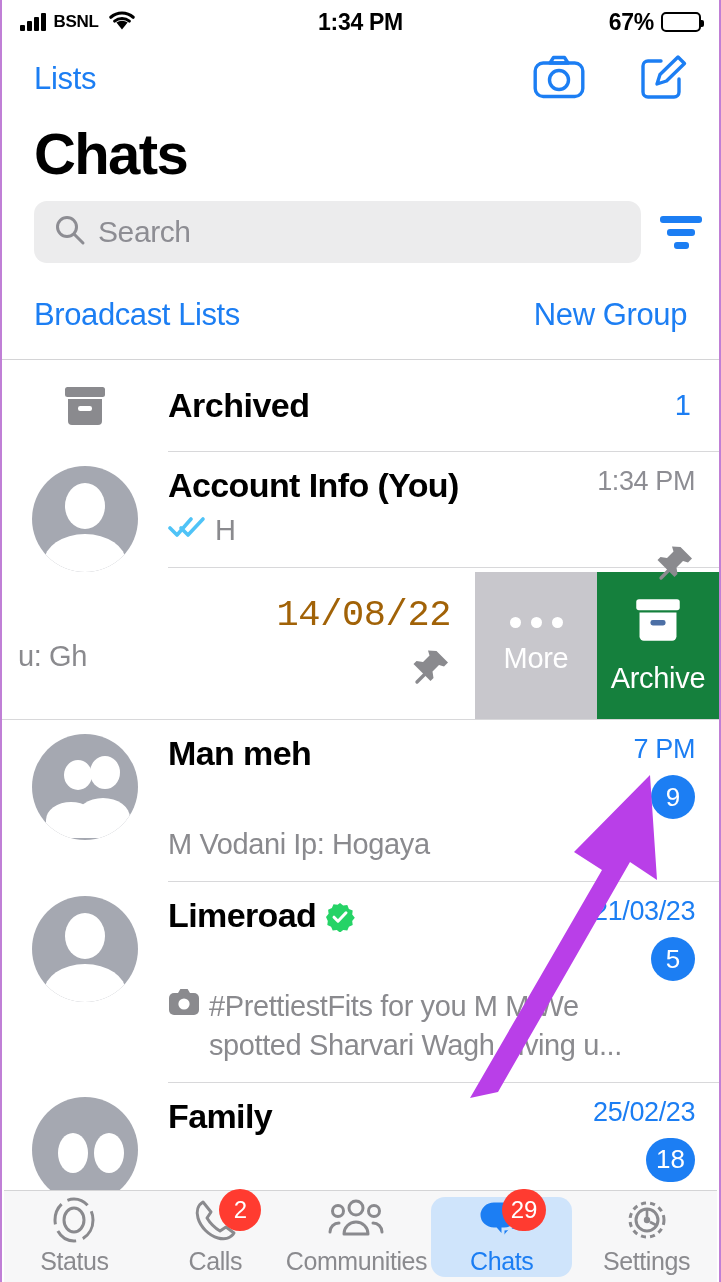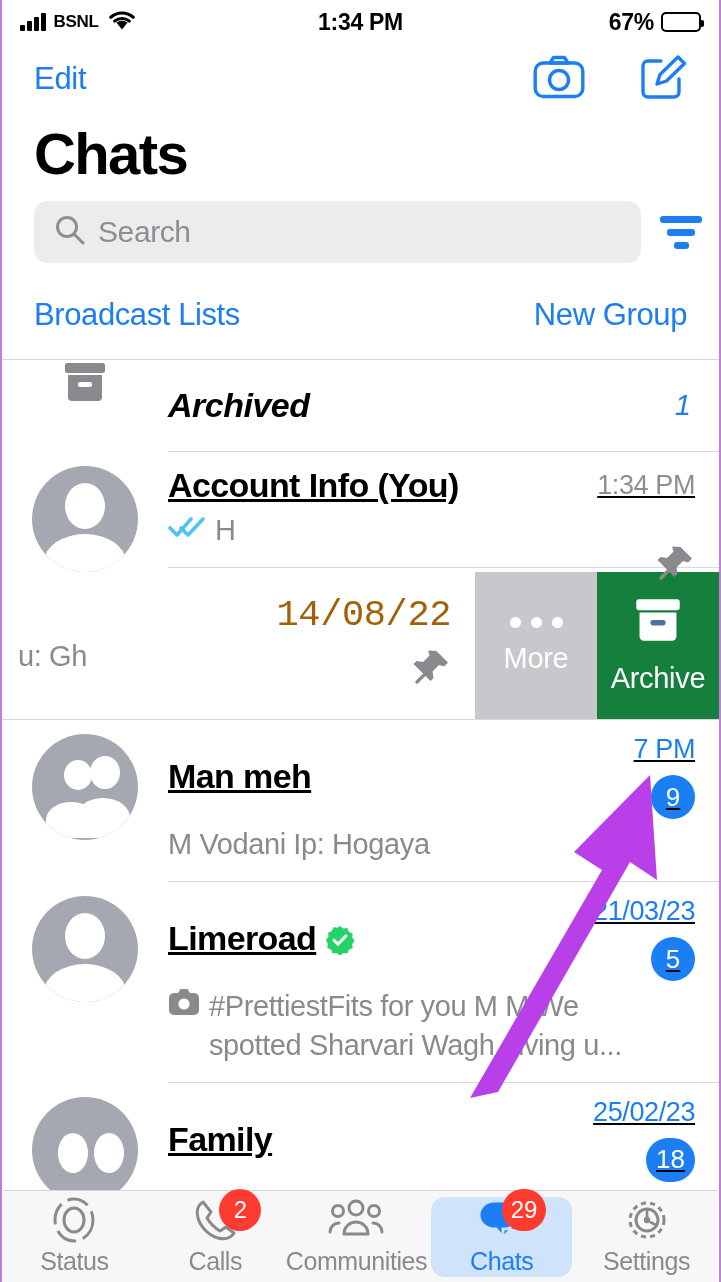--- a/index.html
+++ b/index.html
@@ -56,31 +56,31 @@
   .av .head { position:absolute; left:50%; top:17px; transform:translateX(-50%); width:40px; height:46px; background:#fff; border-radius:50%; }
   .av .body { position:absolute; left:50%; bottom:-18px; transform:translateX(-50%); width:82px; height:56px; background:#fff; border-radius:50% 50% 45% 45%; }
   .av.group .head { left:32px; top:26px; transform:none; width:28px; height:30px; }
   .av.group .head2 { position:absolute; left:58px; top:22px; width:30px; height:33px; background:#fff; border-radius:50%; }
   .av.group .body { left:14px; bottom:2px; transform:none; width:50px; height:36px; border-radius:50% 50% 0 0; }
   .av.group .body2 { position:absolute; left:44px; bottom:2px; width:54px; height:40px; background:#fff; border-radius:50% 50% 0 0; }
   .av.eyes .head { left:26px; top:36px; transform:none; width:30px; height:40px; }
   .av.eyes .head2 { position:absolute; left:62px; top:36px; width:30px; height:40px; background:#fff; border-radius:50%; }
 
   .row-body { flex:1; border-bottom:1.5px solid #d8d8da; padding:14px 24px 18px 0; min-height:0; }
-  .row-top { display:flex; align-items:center;text-decoration:underline; }
+  .row-top { display:flex; align-items:flex-start; }
   .row-name { font-size:34px; font-weight:700; color:#000; letter-spacing:-.6px; display:flex; align-items:center; gap:9px; }
   .row-meta { margin-left:auto; display:flex; flex-direction:column; align-items:flex-end; gap:10px; padding-left:14px; }
   .row-time { font-size:27px; letter-spacing:-.4px; white-space:nowrap; }
   .row-time.blue { color:#1c7ef3; } .row-time.gray { color:#8d8d93; }
   .row-msg { font-size:29px; color:#8a8a8e; letter-spacing:-.4px; margin-top:6px; line-height:1.32; display:flex; align-items:flex-start; gap:9px; flex-wrap:wrap; }
   .badge { min-width:44px; height:44px; border-radius:22px; background:#1c7ef3; color:#fff; font-size:26px; font-weight:500;
            display:flex; align-items:center; justify-content:center; padding:0 10px; }
 
   
-  .arch-row { display:flex; align-items:flex-start;font-style:italic; }
+  .arch-row { display:flex; align-items:center; }
   .arch-icon-wrap { width:166px; flex:0 0 166px; display:flex; justify-content:center; }
   .arch-body { flex:1; display:flex; align-items:center; border-bottom:1.5px solid #d8d8da; padding:26px 28px 26px 0; }
   .arch-label { font-size:34px; font-weight:700; color:#000; letter-spacing:-.5px; }
   .arch-count { margin-left:auto; font-size:29px; color:#1c7ef3; }
 
   
   .swipe-row { display:flex; height:148px; border-bottom:1.5px solid #d8d8da; overflow:hidden; }
   .swipe-content { flex:1; position:relative; background:#fff; }
   .swipe-msg { position:absolute; left:16px; bottom:46px; font-size:29px; color:#8a8a8e; letter-spacing:-.4px; }
   .swipe-date { position:absolute; right:24px; top:22px; font-size:37px; color:#a16207; letter-spacing:-.4px;font-family:Liberation Mono, monospace; }
@@ -130,21 +130,21 @@
     </span>
   </div>
   <div class="sb-time">1:34 PM</div>
   <div class="sb-right">
     <span class="batt-pct">67%</span>
     <span class="batt"><span class="batt-fill" style="width:67%"></span></span>
   </div>
 </div>
 
 <div class="navbar">
-  <span class="edit-btn">Edit</span>
+  <span class="edit-btn">Lists</span>
   <div class="nav-icons">
     <span>
       <svg width="52" height="44" viewBox="0 0 52 44">
         <rect x="2.2" y="8" width="47.6" height="33.5" rx="8" stroke="#1c7ef3" stroke-width="3.4" fill="none"></rect>
         <path d="M17 8 L20.5 2.5 h11 L35 8 Z" stroke="#1c7ef3" stroke-width="3.4" fill="none" stroke-linejoin="round"></path>
         <circle cx="26" cy="25" r="9.5" stroke="#1c7ef3" stroke-width="3.4" fill="none"></circle>
       </svg>
     </span>
     <span>
       <svg width="48" height="48" viewBox="0 0 48 48">

